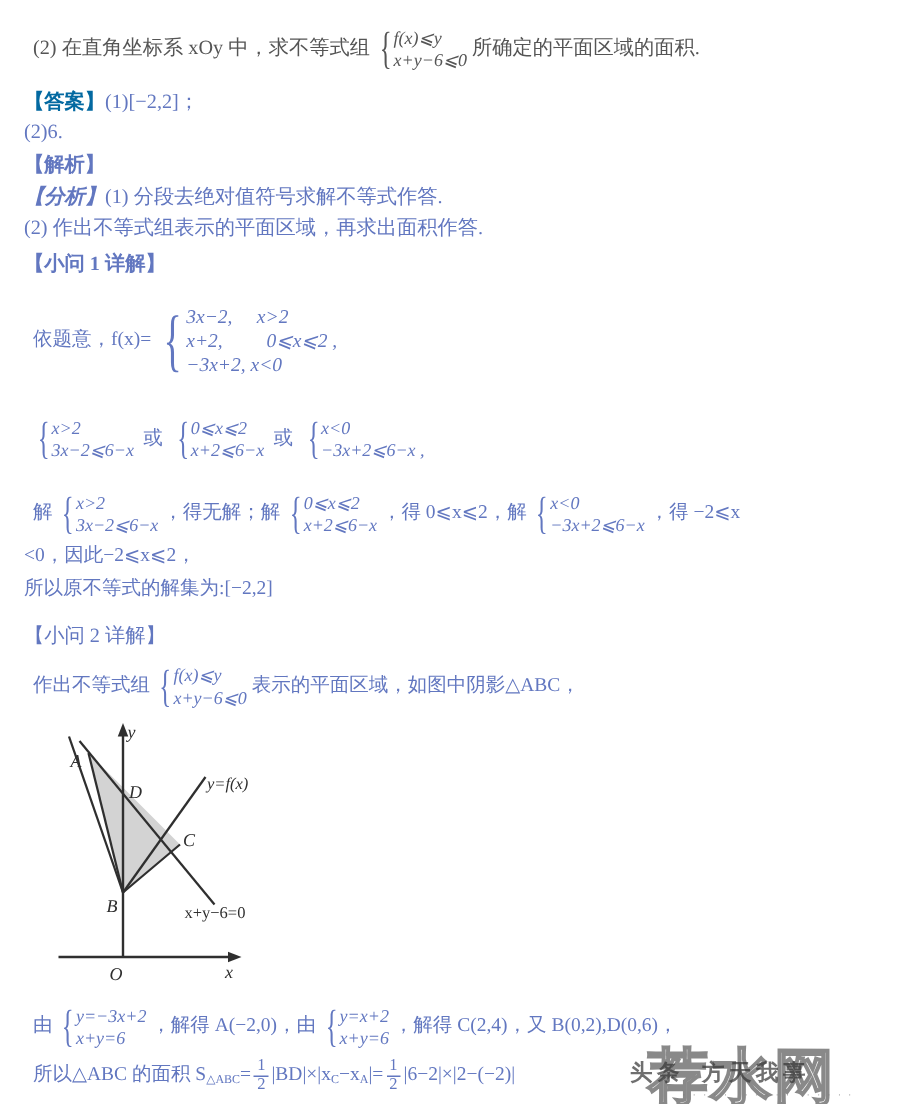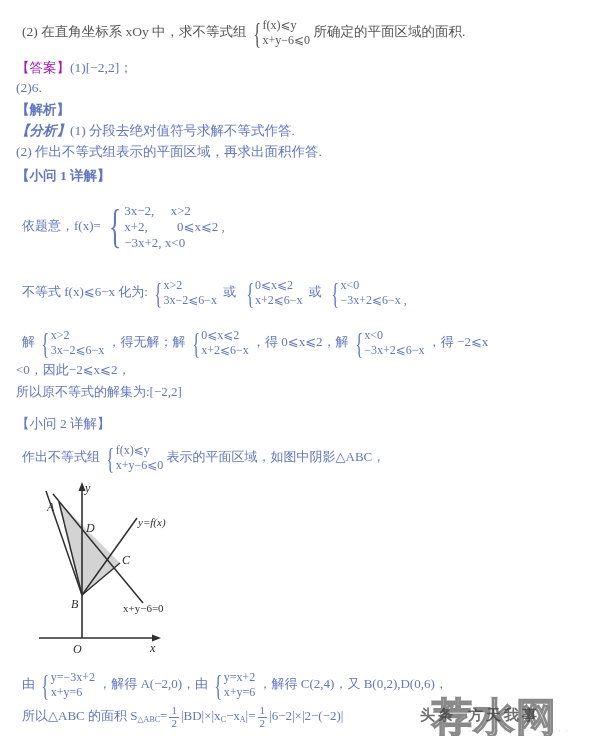--- a/index.html
+++ b/index.html
@@ -8,38 +8,38 @@
     background:#ffffff;
     font-family:"Liberation Serif","DejaVu Serif",serif;
     color:#5d72bf;
     position:relative;
     overflow:hidden;
   }
   .page{position:relative;width:588px;height:736px;}
 
   .line{position:absolute;white-space:nowrap;}
   .blue{color:#6277c0;}
-  .red{color:#a21caf;font-weight:normal;}
+  .red{color:#0369a1;font-weight:bold;}
   .gray{color:#555;}
 
   
   .t14{font-size:13.5px;}
   .t13{font-size:13px;}
   .t12{font-size:12px;}
 
   
   .sys{display:inline-flex;align-items:center;vertical-align:middle;}
   .brace{
     font-size:30px;line-height:0.85;
     transform:scaleX(0.55);
     display:inline-block;
     margin-right:-2px;
   }
   .brace3{font-size:46px;}
-  .rows{display:inline-flex;flex-direction:column;justify-content:center;line-height:1.22;}
+  .rows{display:inline-flex;flex-direction:column;justify-content:center;line-height:1.22;font-style:italic;}
   .rows>span{white-space:nowrap;}
 
   
   .frac{display:inline-flex;flex-direction:column;align-items:center;vertical-align:middle;
         font-size:11px;line-height:1.05;margin:0 2px;}
   .frac .num{padding:0 2px;}
   .frac .den{border-top:1px solid #6277c0;padding:0 2px;}
 
   .sub{font-size:8px;vertical-align:-2px;}
 
@@ -113,21 +113,20 @@
       <span class="brace brace3">{</span>
       <span class="rows t13">
         <span>3x−2,  x&gt;2</span>
         <span>x+2,   0⩽x⩽2 ,</span>
         <span>−3x+2, x&lt;0</span>
       </span>
     </span>
   </div>
 
   <div class="line t13 blue" style="left:22px;top:278px;">
-    <span>不等式 f(x)⩽6−x 化为:</span>
     <span class="sys">
       <span class="brace">{</span>
       <span class="rows t12">
         <span>x&gt;2</span>
         <span>3x−2⩽6−x</span>
       </span>
     </span>
     <span style="margin:0 3px;">或</span>
     <span class="sys">
       <span class="brace">{</span>

